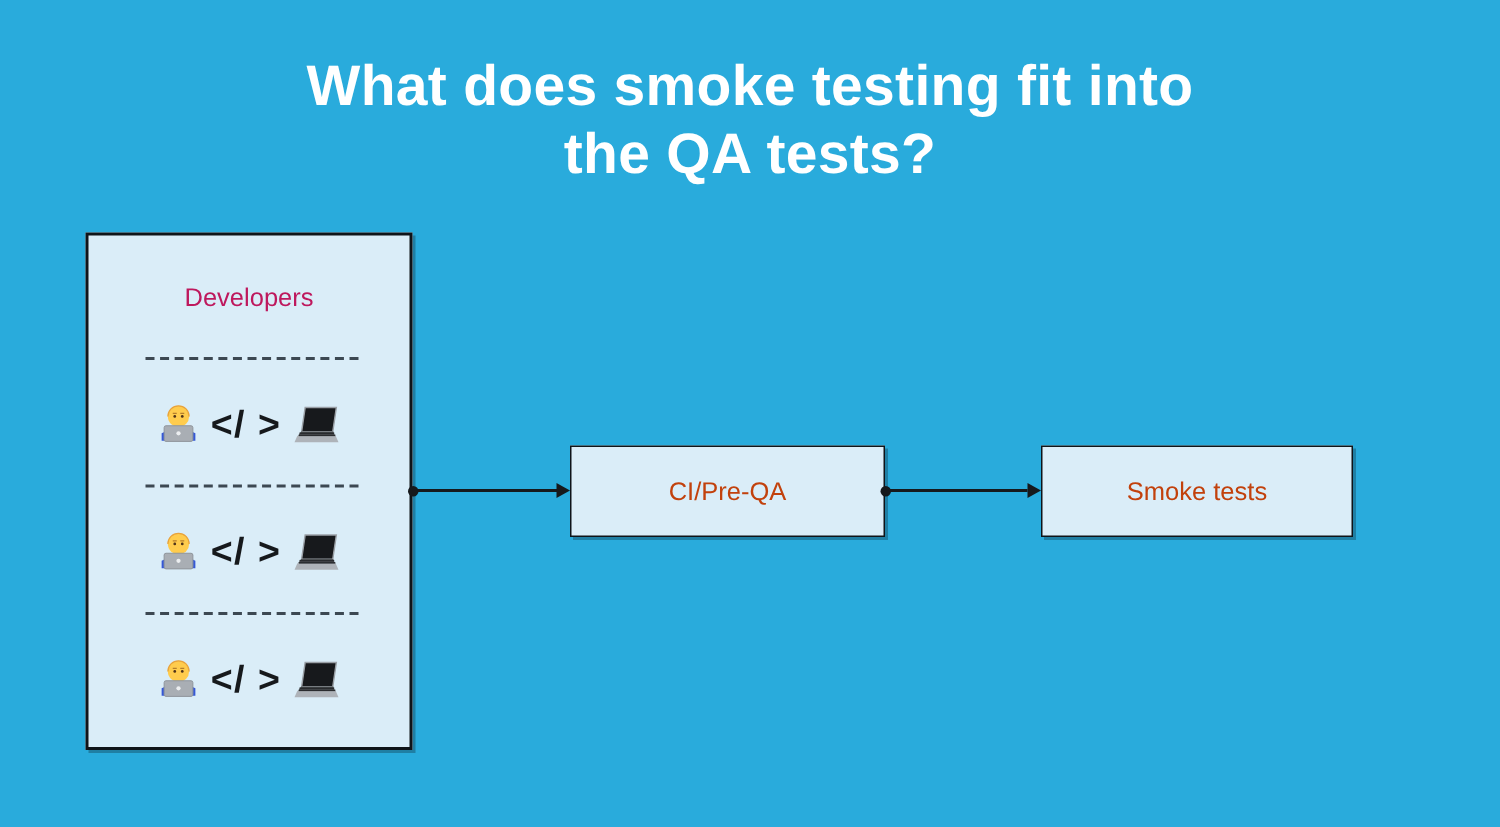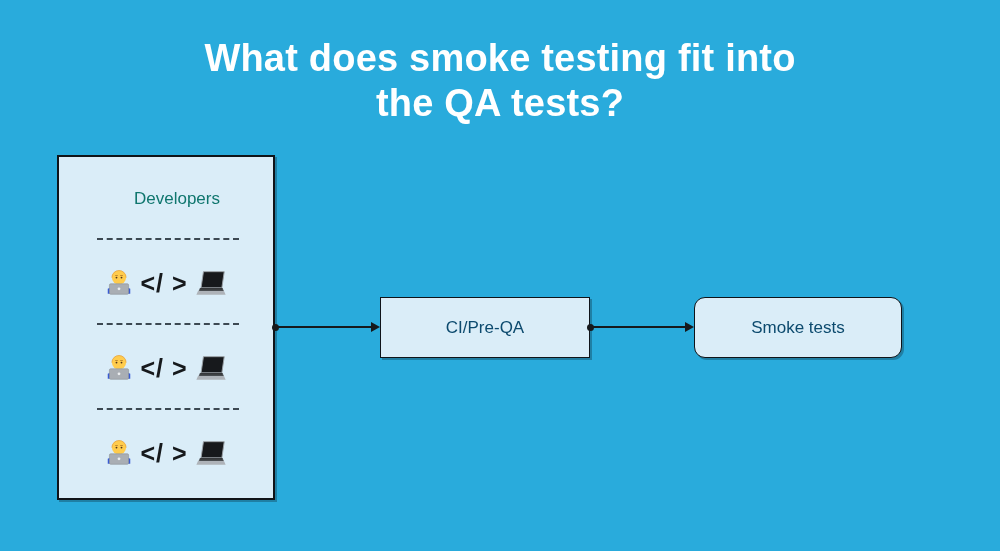--- a/index.html
+++ b/index.html
@@ -13,44 +13,44 @@
     text-align:center;color:#ffffff;font-weight:700;
     font-size:38px;line-height:45px;letter-spacing:.2px;
   }
   .node{
     position:absolute;box-sizing:border-box;
     background:#DAEDF8;border:1.5px solid #0F1419;
     box-shadow:2px 2px 0 rgba(14,45,61,.35);
   }
   .dev-box{left:57px;top:155px;width:218px;height:345px;border-width:2px;}
   .dev-label{
-    position:absolute;top:32px;left:11px;width:100%;text-align:center;
-    font-size:17px;color:#0f766e;
+    position:absolute;top:32px;left:0;width:100%;text-align:center;
+    font-size:17px;color:#be185d;
   }
   .sep{
     position:absolute;left:38px;width:142px;height:0;
     border-top:2px dashed #3C4852;
   }
   .sep.s1{top:81px}.sep.s2{top:166px}.sep.s3{top:251px}
   .dev-row{
     position:absolute;left:0;width:100%;height:44px;
     display:flex;align-items:center;justify-content:center;gap:6px;
   }
   .dev-row.r1{top:104px}.dev-row.r2{top:189px}.dev-row.r3{top:274px}
   .code-text{
     font-size:25px;font-weight:700;color:#16191C;letter-spacing:1px;
     white-space:pre;
   }
   .flow-box{
     width:210px;height:61px;top:297px;
     display:flex;align-items:center;justify-content:center;
   }
-  .flow-box .lbl{font-size:17px;color:#0c4a6e;}
+  .flow-box .lbl{font-size:17px;color:#c2410c;}
   .ci-box{left:380px;}
-  .smoke-box{left:694px;width:208px;border-radius:11px;}
+  .smoke-box{left:694px;width:208px;}
   .edge-line{position:absolute;top:326px;height:2px;background:#16191C;}
   .edge1{left:275px;width:97px;}
   .edge2{left:590px;width:95px;}
   .edge-dot{
     position:absolute;top:323.5px;width:7px;height:7px;border-radius:50%;
     background:#16191C;
   }
   .dot1{left:271.5px;}
   .dot2{left:586.5px;}
   .arrowhead{

